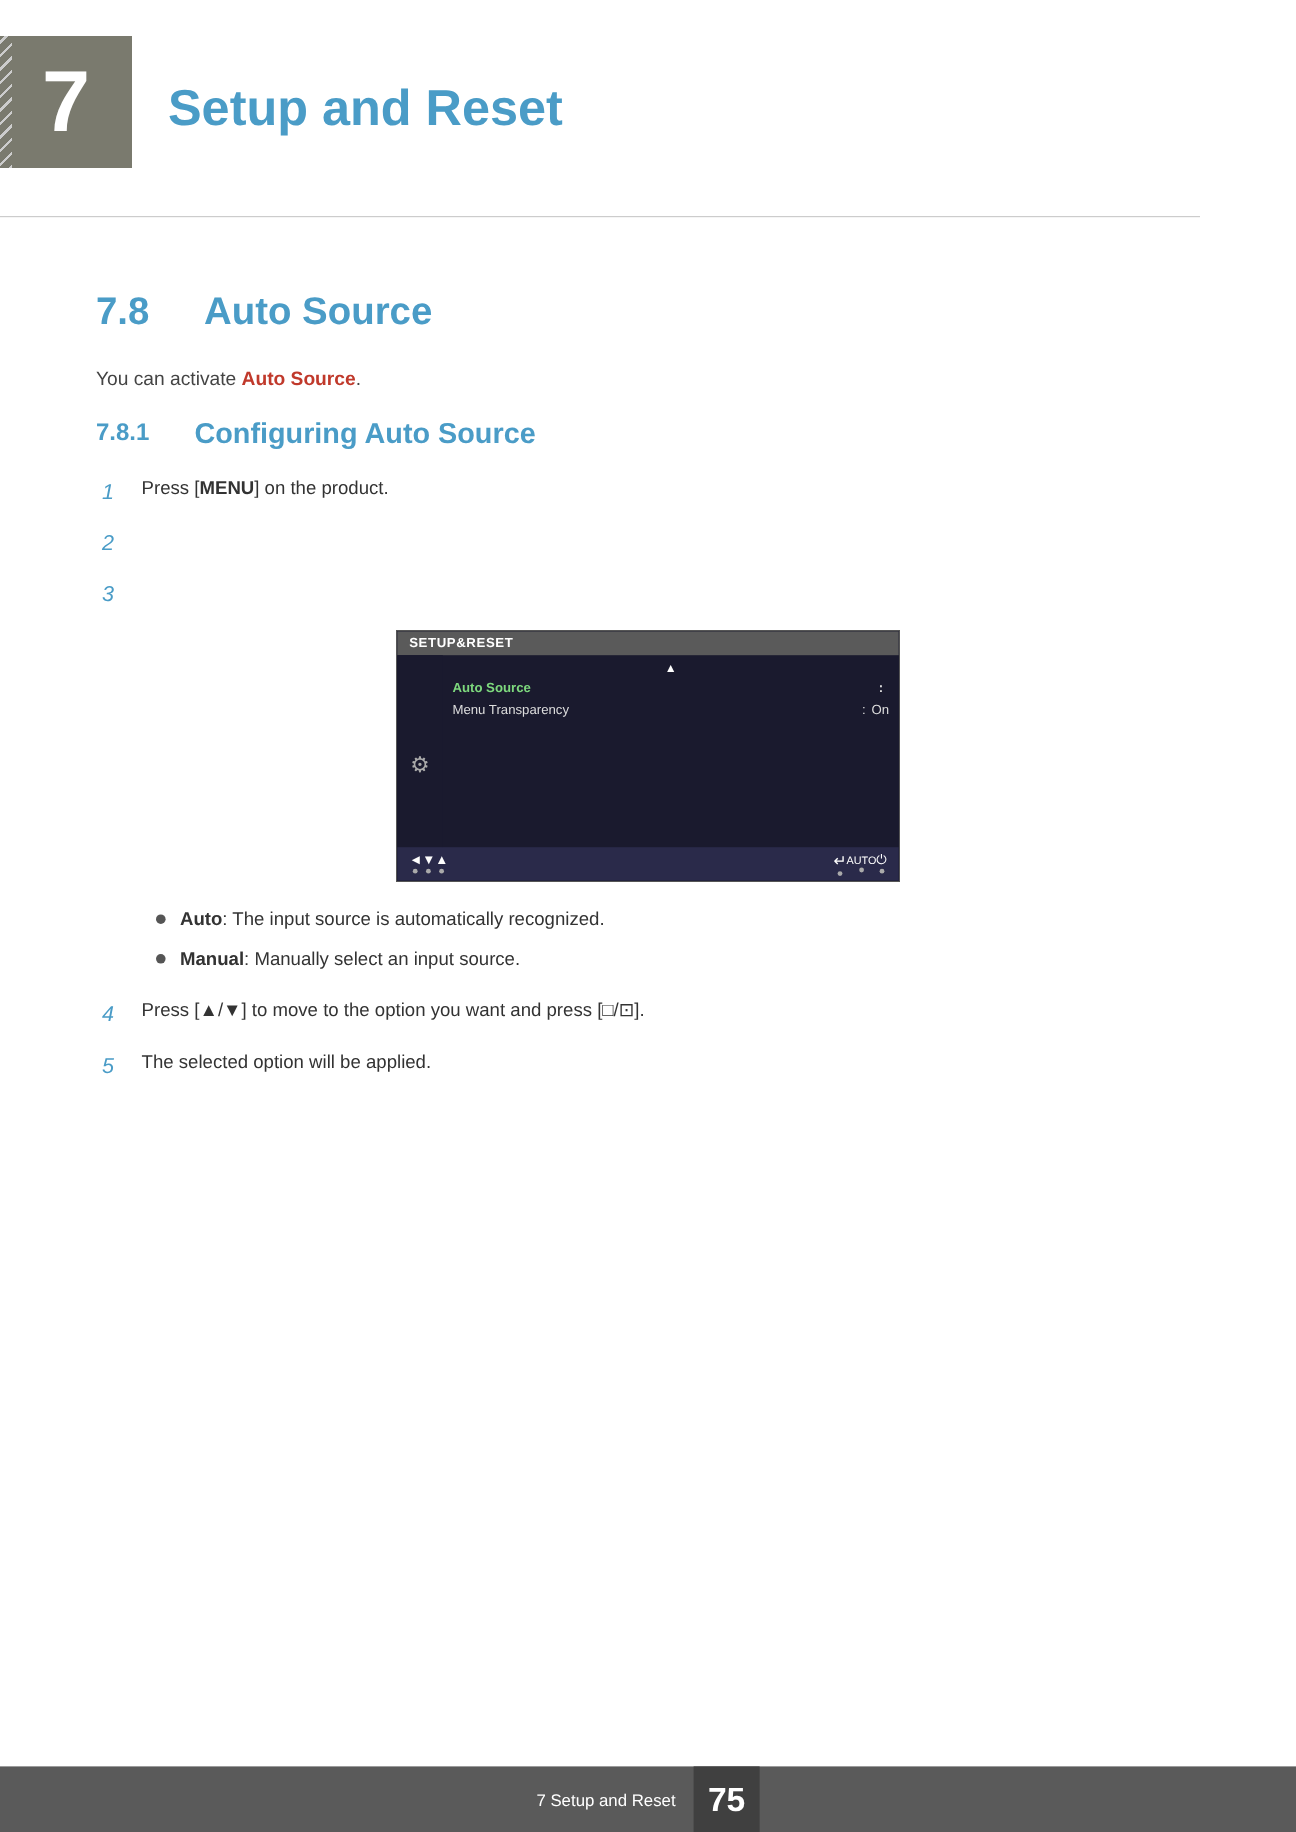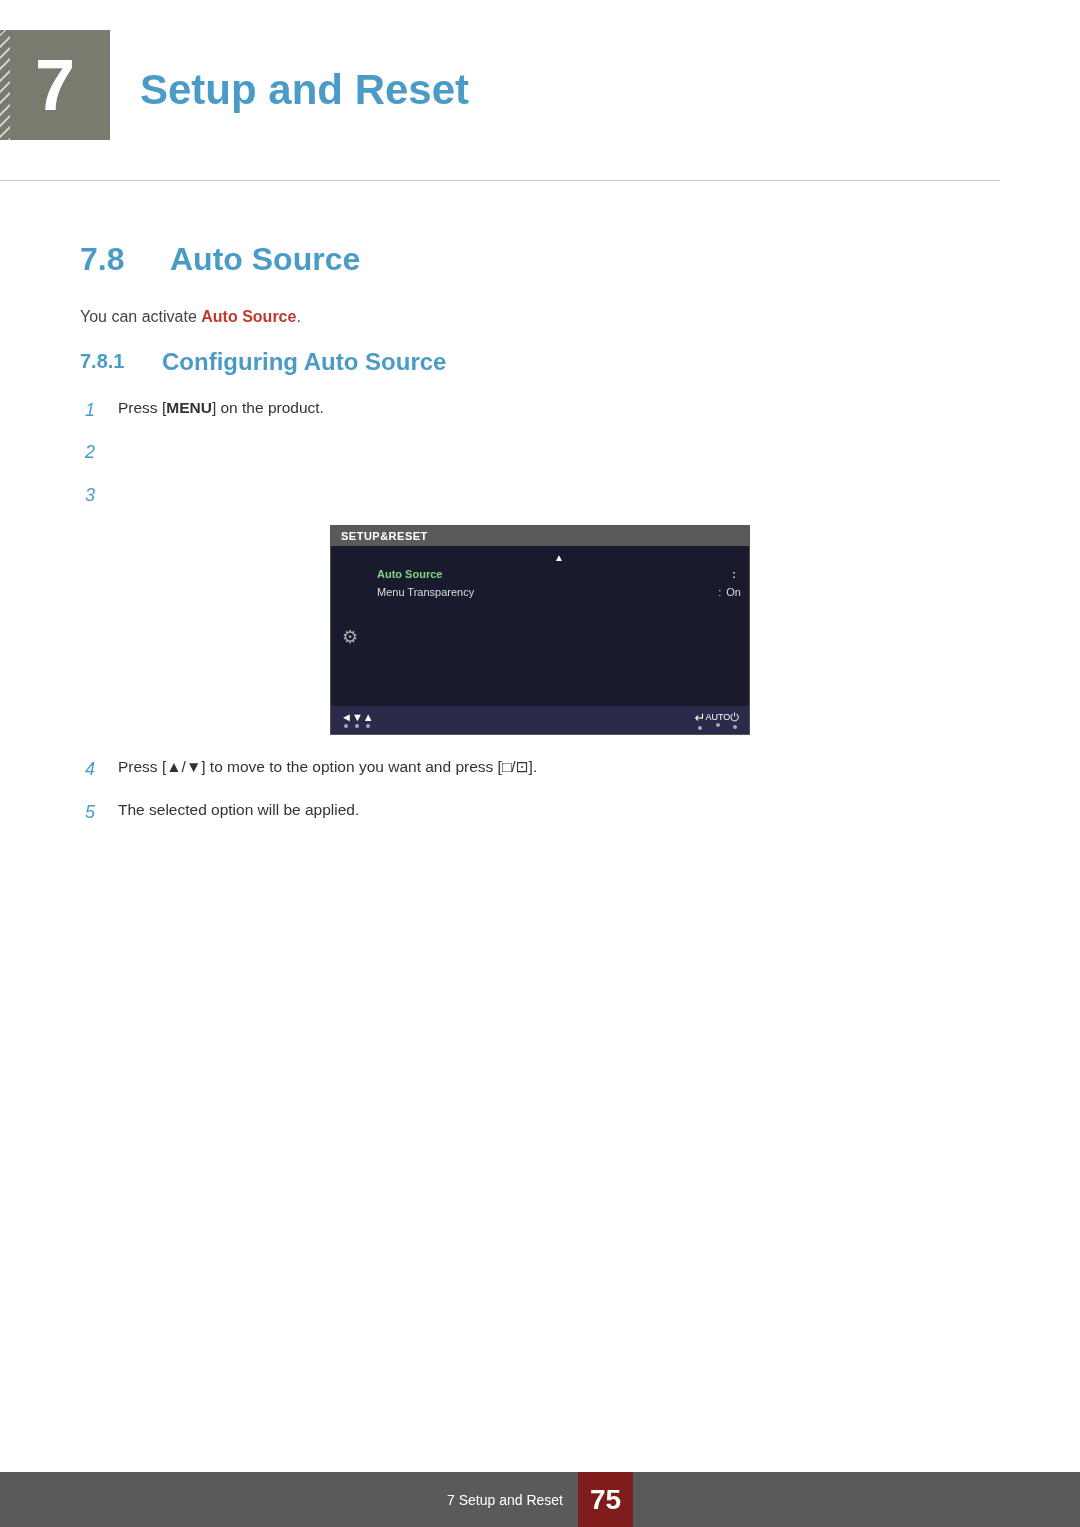--- a/index.html
+++ b/index.html
@@ -288,21 +288,21 @@
       align-items: center;
       justify-content: center;
       padding: 0 40px;
     }
     .footer-text {
       color: white;
       font-size: 14px;
       margin-right: 15px;
     }
     .footer-page-box {
-      background: #7f1d1d;
+      background: #404040;
       color: white;
       font-size: 28px;
       font-weight: bold;
       width: 55px;
       height: 55px;
       display: flex;
       align-items: center;
       justify-content: center;
     }
 
@@ -404,20 +404,30 @@
           <div class="bottom-btn-dot"></div>
         </div>
         <div class="bottom-btn">
           <span class="bottom-btn-icon">⏻</span>
           <div class="bottom-btn-dot"></div>
         </div>
       </div>
     </div>
   </div>
 
+  <ul class="bullet-list">
+    <li class="bullet-item">
+      <div class="bullet-dot"></div>
+      <span class="bullet-text"><span class="bold">Auto</span>: The input source is automatically recognized.</span>
+    </li>
+    <li class="bullet-item">
+      <div class="bullet-dot"></div>
+      <span class="bullet-text"><span class="bold">Manual</span>: Manually select an input source.</span>
+    </li>
+  </ul>
 
   <ul class="steps-list">
     <li class="step-item">
       <span class="step-number">4</span>
       <span class="step-text">Press [▲/▼] to move to the option you want and press [□/⊡].</span>
     </li>
     <li class="step-item">
       <span class="step-number">5</span>
       <span class="step-text">The selected option will be applied.</span>
     </li>

